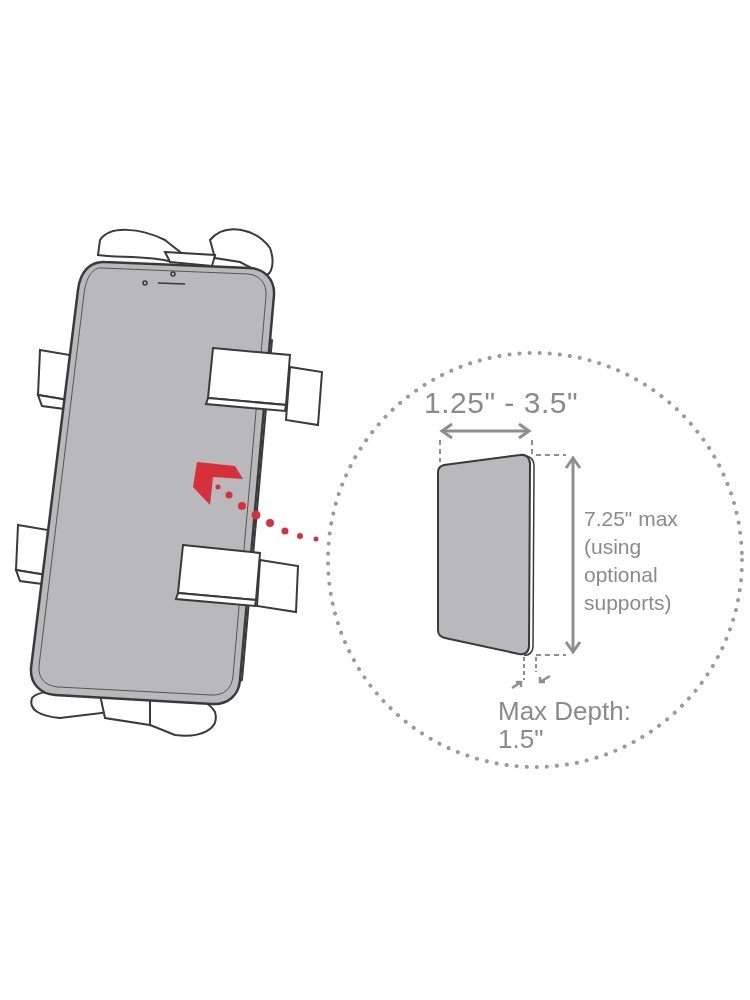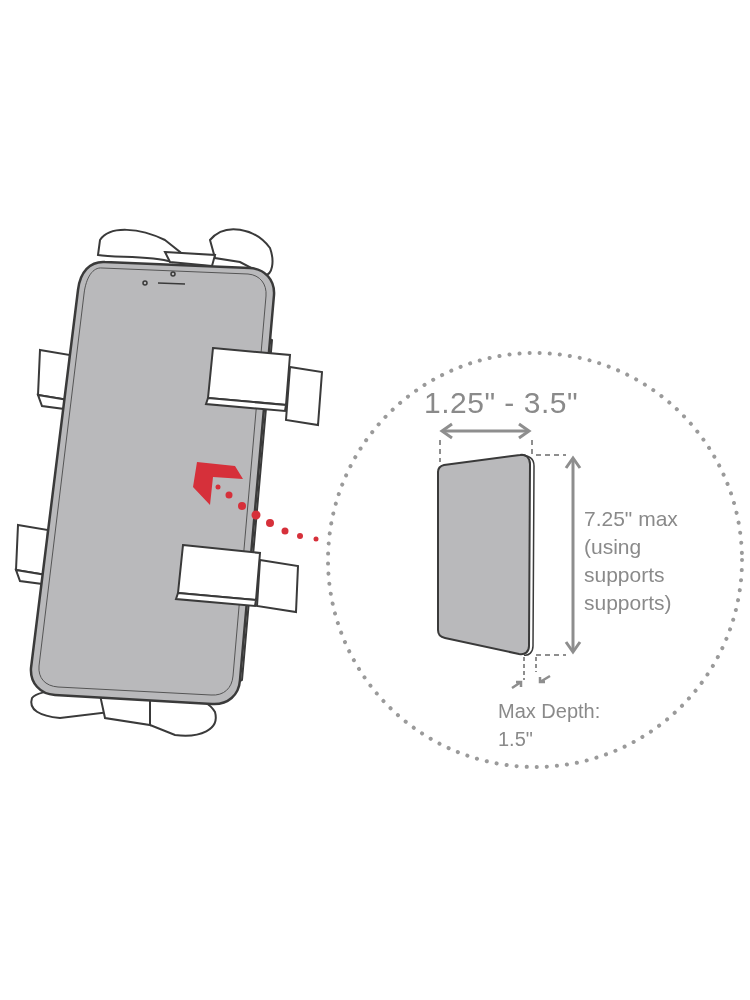--- a/index.html
+++ b/index.html
@@ -1,21 +1,21 @@
 <!DOCTYPE html>
 <html><head>
 <meta charset="utf-8">
 <style>
   html, body { margin: 0; padding: 0; background: #ffffff; }
   .canvas { position: relative; width: 750px; height: 1000px; background: #ffffff; overflow: hidden; }
   svg { position: absolute; left: 0; top: 0; }
   .lbl { position: absolute; font-family: "Liberation Sans", sans-serif; color: #8a8a8a; }
   .width-label { left: 424px; top: 386px; font-size: 30px; letter-spacing: 0.5px; }
   .height-label { left: 584px; top: 505px; font-size: 21px; line-height: 28px; }
-  .depth-label { left: 498px; top: 697px; font-size: 20px; line-height: 28px; }
+  .depth-label { left: 498px; top: 697px; font-size: 26px; line-height: 28px; }
 </style>
 </head>
 <body>
 
 <div class="canvas">
   <svg width="750" height="1000" viewBox="0 0 750 1000">
 
     <g fill="#fff" stroke="#3a3a3a" stroke-width="2">
       <path d="M100,240 C110,225 140,228 165,240 L180,252 L172,262 C150,255 115,258 98,255 Z"></path>
       <path d="M210,240 C225,222 255,228 270,248 C275,262 272,275 265,275 L240,262 L215,258 Z"></path>
@@ -94,20 +94,20 @@
       <line x1="536" y1="657" x2="536" y2="672" stroke-dasharray="4 3"></line>
       <path d="M512,688 L521,682 M516,682 L521,682 L521,687" stroke-width="2.5"></path>
       <path d="M550,676 L540,682 M545,682 L540,682 L540,677" stroke-width="2.5"></path>
     </g>
   </svg>
 
   <div class="lbl width-label">1.25" - 3.5"</div>
   <div class="lbl height-label">
     <div>7.25" max</div>
     <div>(using</div>
-    <div>supports</div>
+    <div>optional</div>
     <div>supports)</div>
   </div>
   <div class="lbl depth-label">
     <div>Max Depth:</div>
     <div>1.5"</div>
   </div>
 </div>
 
 </body></html>

